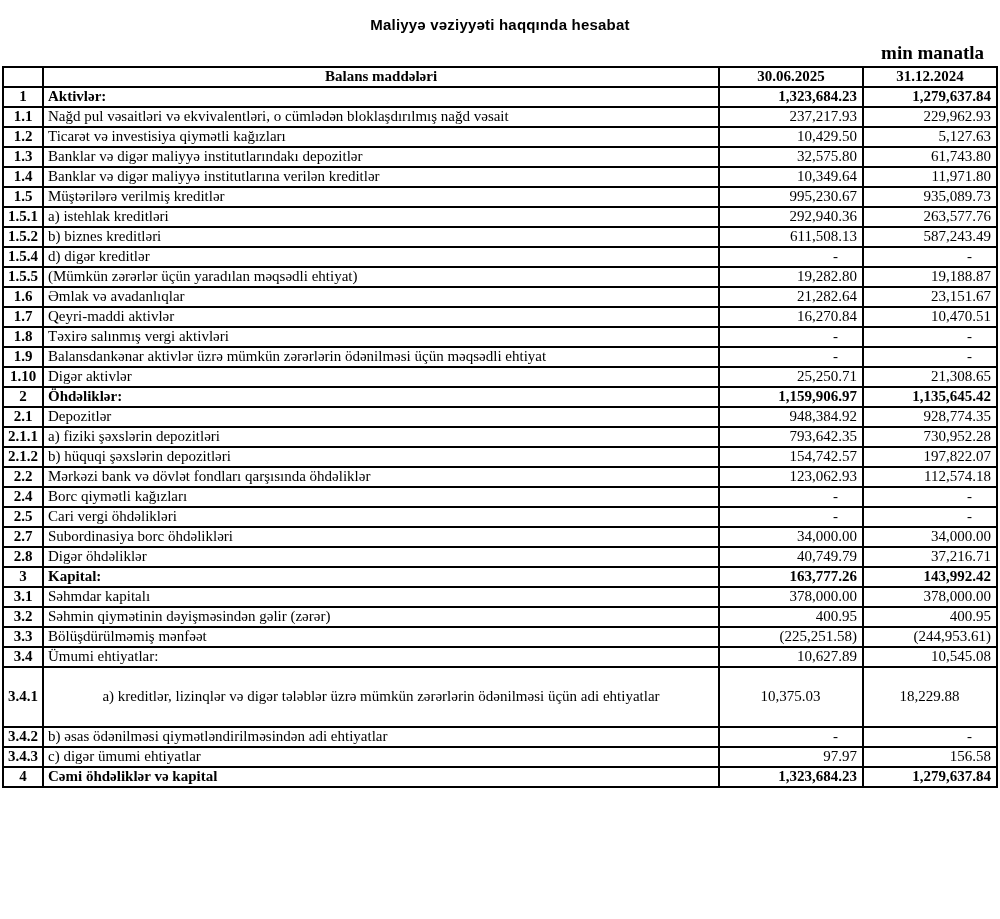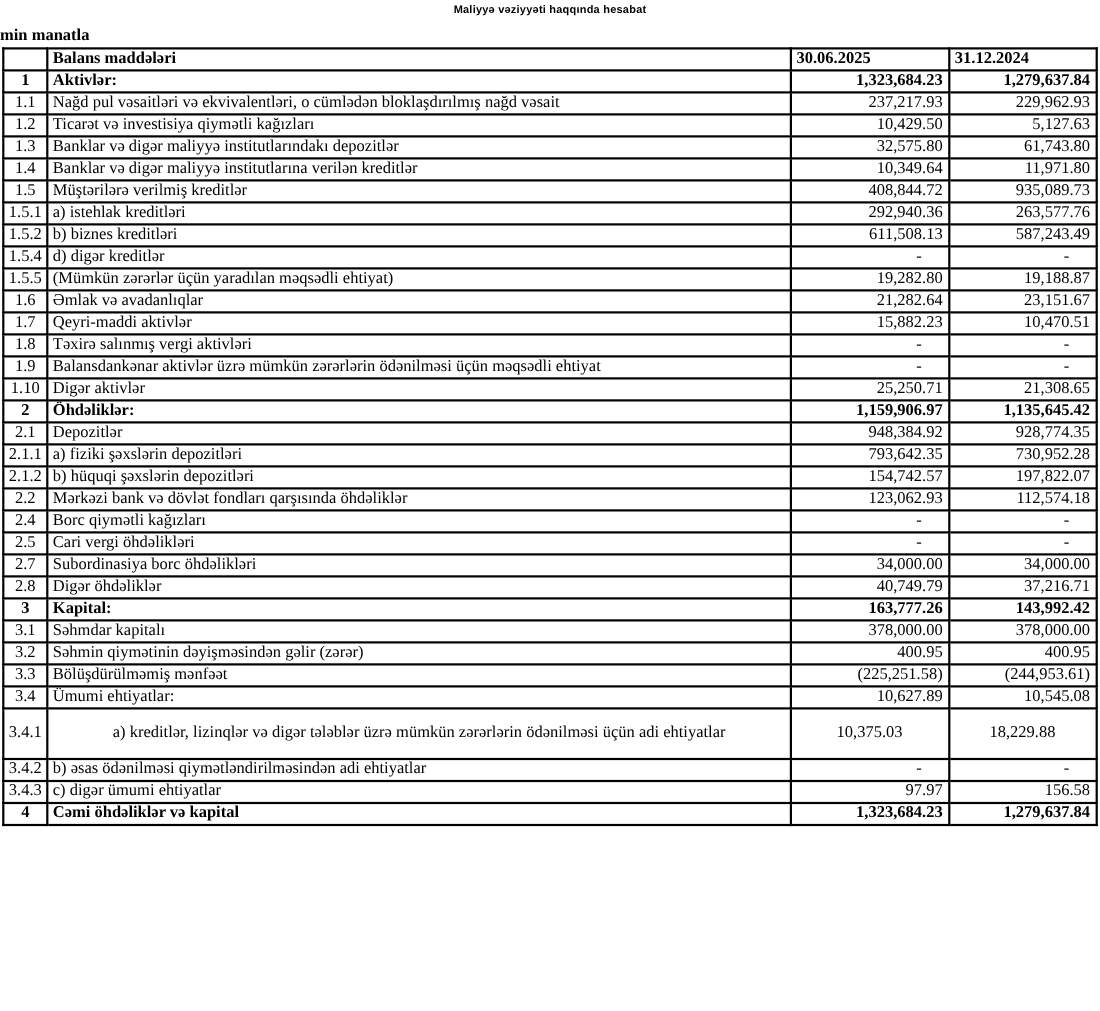--- a/index.html
+++ b/index.html
@@ -9,29 +9,29 @@
     height: 919px;
     background: #ffffff;
     color: #000000;
     font-family: "Liberation Serif", serif;
     overflow: hidden;
   }
   .title {
     text-align: center;
     font-family: "Liberation Sans", sans-serif;
     font-weight: bold;
-    font-size: 10px;
-    padding-top: 4px;
+    font-size: 15px;
+    padding-top: 16px;
     letter-spacing: 0.2px;
   }
   .unit-note {
-    text-align: left;
+    text-align: right;
     font-weight: bold;
-    font-size: 15px;
-    padding-right: 5px;
+    font-size: 19px;
+    padding-right: 16px;
     margin-top: 9px;
     margin-bottom: 2px;
   }
   table.balance {
     border-collapse: collapse;
     width: 994px;
     margin: 0 auto;
     table-layout: fixed;
   }
   col.c-num   { width: 40px; }
@@ -43,29 +43,29 @@
     font-size: 15px;
     height: 20px;
     line-height: 1.05;
     padding: 1px 4px;
     overflow: hidden;
     white-space: nowrap;
     vertical-align: middle;
   }
   .balance th {
     font-weight: bold;
-    text-align: left;
+    text-align: center;
     height: 18px;
   }
-  td.num   { text-align: center; padding: 1px 1px; }
+  td.num   { text-align: center; padding: 1px 1px; font-weight: bold; }
   td.label { text-align: left; }
   td.val   { text-align: right; padding-right: 5px; }
   td.val.dash { padding-right: 24px; }
   tr.bold td { font-weight: bold; }
-  tr.tall td { height: 46px; text-align: center; }
+  tr.tall td { height: 60px; text-align: center; }
 </style>
 </head>
 <body>
 
 <div class="title">Maliyyə vəziyyəti haqqında hesabat</div>
 <div class="unit-note">min manatla</div>
 
 <table class="balance">
   <colgroup>
     <col class="c-num">
@@ -108,21 +108,21 @@
       </tr>
       <tr>
         <td class="num">1.4</td>
         <td class="label">Banklar və digər maliyyə institutlarına verilən kreditlər</td>
         <td class="val">10,349.64</td>
         <td class="val">11,971.80</td>
       </tr>
       <tr>
         <td class="num">1.5</td>
         <td class="label">Müştərilərə verilmiş kreditlər</td>
-        <td class="val">408,844.72</td>
+        <td class="val">995,230.67</td>
         <td class="val">935,089.73</td>
       </tr>
       <tr>
         <td class="num">1.5.1</td>
         <td class="label">a) istehlak kreditləri</td>
         <td class="val">292,940.36</td>
         <td class="val">263,577.76</td>
       </tr>
       <tr>
         <td class="num">1.5.2</td>
@@ -144,21 +144,21 @@
       </tr>
       <tr>
         <td class="num">1.6</td>
         <td class="label">Əmlak və avadanlıqlar</td>
         <td class="val">21,282.64</td>
         <td class="val">23,151.67</td>
       </tr>
       <tr>
         <td class="num">1.7</td>
         <td class="label">Qeyri-maddi aktivlər</td>
-        <td class="val">15,882.23</td>
+        <td class="val">16,270.84</td>
         <td class="val">10,470.51</td>
       </tr>
       <tr>
         <td class="num">1.8</td>
         <td class="label">Təxirə salınmış vergi aktivləri</td>
         <td class="val dash">-</td>
         <td class="val dash">-</td>
       </tr>
       <tr>
         <td class="num">1.9</td>

